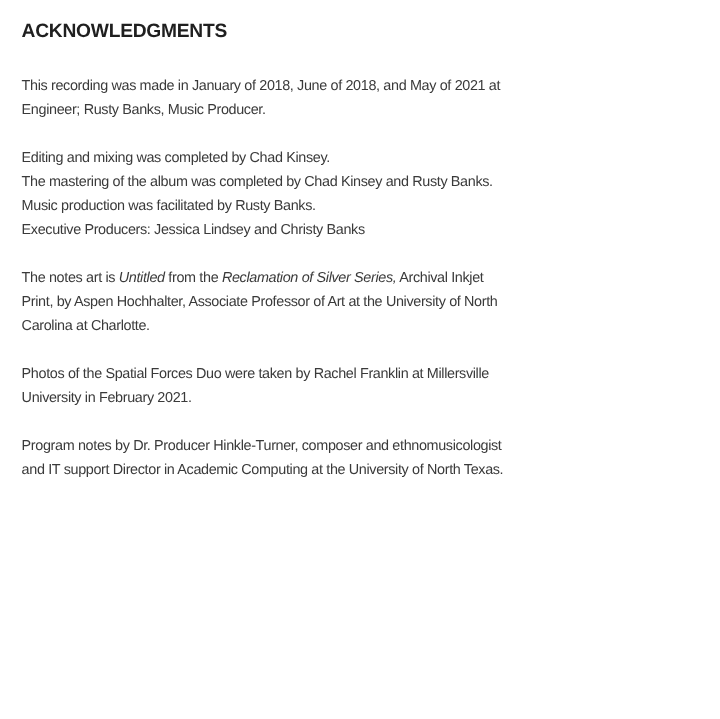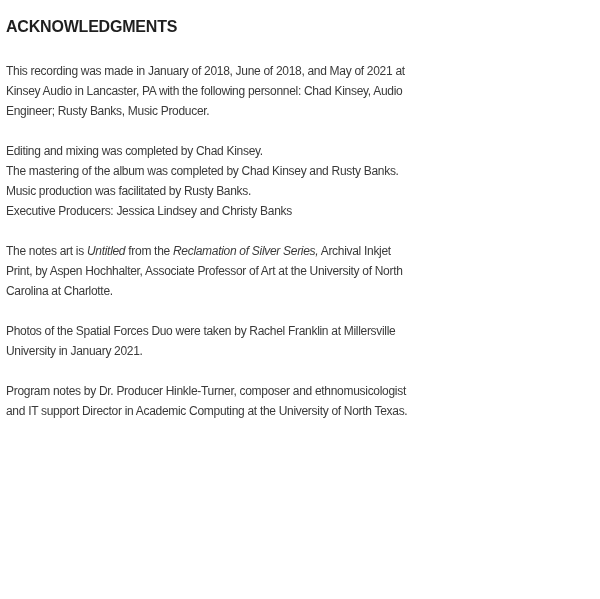--- a/index.html
+++ b/index.html
@@ -5,21 +5,21 @@
   html, body {
     margin: 0;
     padding: 0;
     background: #ffffff;
   }
   .page {
     width: 600px;
     height: 599px;
     background: #ffffff;
     box-sizing: border-box;
-    padding: 16px 18px 0 6px;
+    padding: 16px 18px 0 18px;
     font-family: "Liberation Sans", sans-serif;
     color: #3a3a3a;
     overflow: hidden;
   }
   h1.doc-heading {
     font-size: 16px;
     line-height: 22px;
     font-weight: bold;
     color: #1f1f1f;
     letter-spacing: -0.2px;
@@ -41,40 +41,39 @@
 </style>
 </head>
 <body>
 
 <div class="page">
 
   <h1 class="doc-heading">ACKNOWLEDGMENTS</h1>
 
   <p class="para">
     <span class="line">This recording was made in January of 2018, June of 2018, and May of 2021 at</span>
-    <span class="line">Kinsey Audio in Lancaster, PA with the following personnel: Chad Kinsey, Audio</span>
     <span class="line">Engineer; Rusty Banks, Music Producer.</span>
   </p>
 
   <p class="para">
     <span class="line">Editing and mixing was completed by Chad Kinsey.</span>
     <span class="line">The mastering of the album was completed by Chad Kinsey and Rusty Banks.</span>
     <span class="line">Music production was facilitated by Rusty Banks.</span>
     <span class="line">Executive Producers: Jessica Lindsey and Christy Banks</span>
   </p>
 
   <p class="para">
     <span class="line"><span>The notes art is </span><span class="italic">Untitled</span><span> from the </span><span class="italic">Reclamation of Silver Series,</span><span> Archival Inkjet</span></span>
     <span class="line">Print, by Aspen Hochhalter, Associate Professor of Art at the University of North</span>
     <span class="line">Carolina at Charlotte.</span>
   </p>
 
   <p class="para">
     <span class="line">Photos of the Spatial Forces Duo were taken by Rachel Franklin at Millersville</span>
-    <span class="line">University in January 2021.</span>
+    <span class="line">University in February 2021.</span>
   </p>
 
   <p class="para">
     <span class="line">Program notes by Dr. Producer Hinkle-Turner, composer and ethnomusicologist</span>
     <span class="line">and IT support Director in Academic Computing at the University of North Texas.</span>
   </p>
 
 </div>
 
 </body></html>

